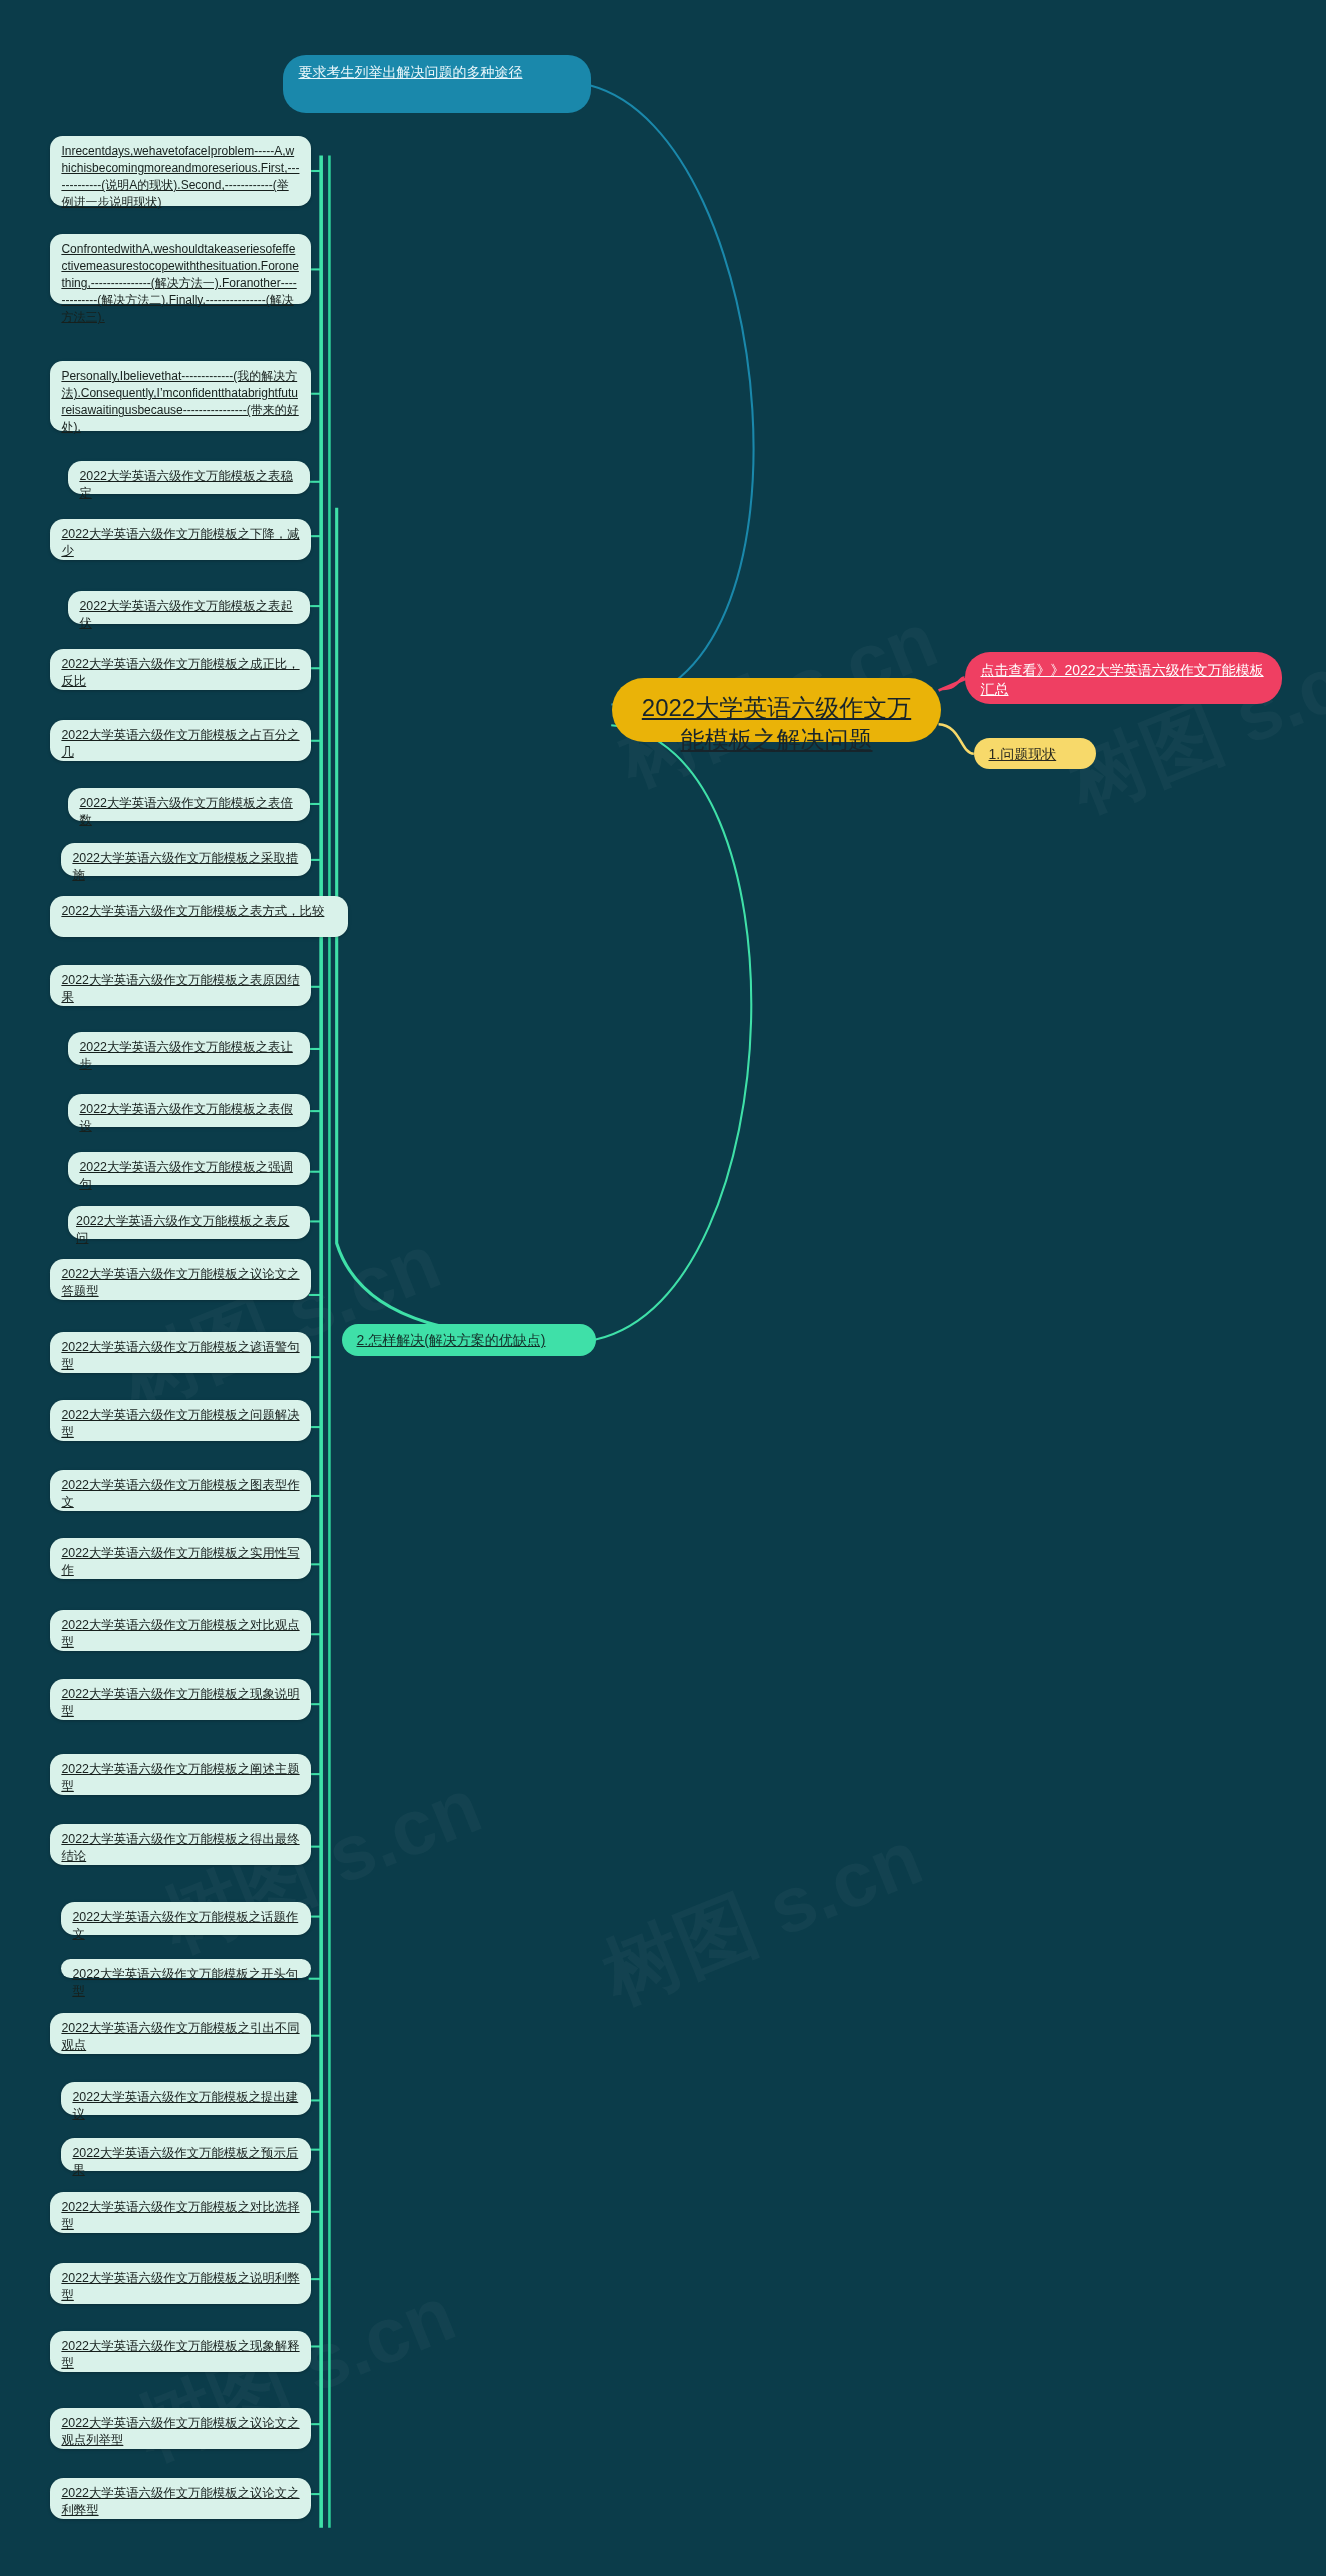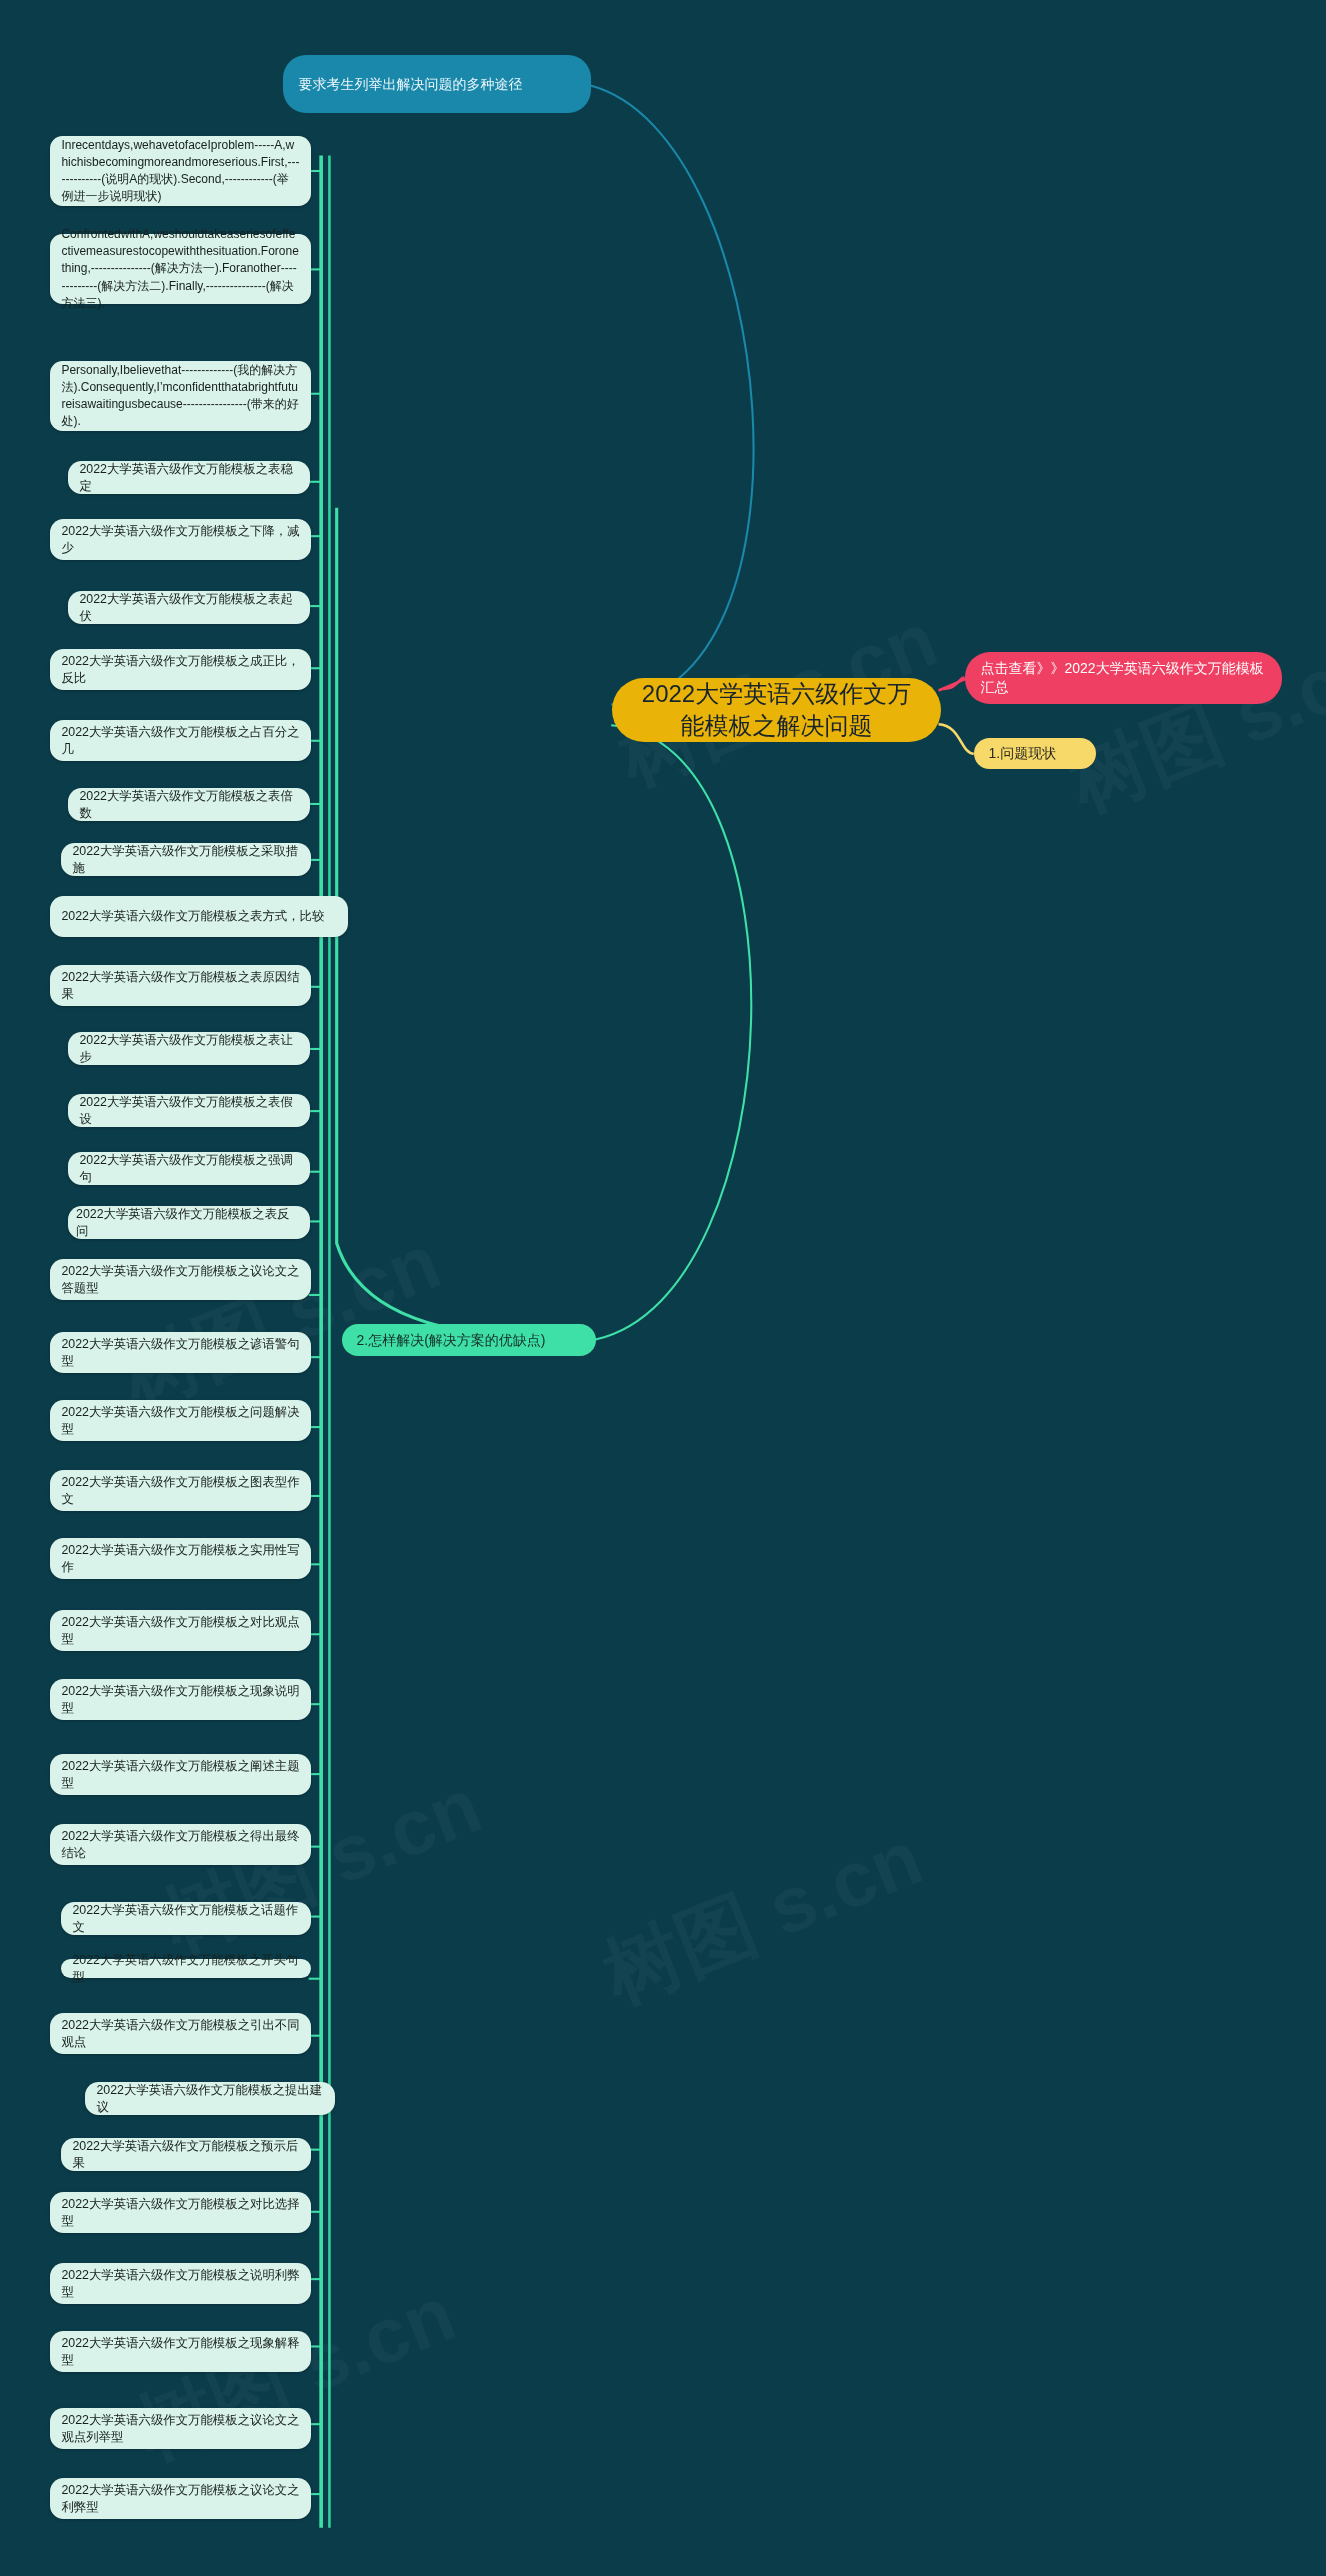--- a/index.html
+++ b/index.html
@@ -29,24 +29,25 @@
   }
   svg.links {
     position: absolute;
     left: 0; top: 0;
     width: 1326px; height: 2576px;
     pointer-events: none;
   }
   .node {
     position: absolute;
     display: flex;
-    align-items: center;
+    align-items: flex-start;
     border-radius: 517px;
     line-height: 1.35;
     word-break: break-all;
+    text-decoration: underline;
   }
   .node span { display: block; width: 100%; }
 
   
   .root {
     background: #eab308;
     color: #17242b;
     font-size: 24px;
     padding: 13.5px 21px;
     border-radius: 36px;
@@ -266,21 +267,21 @@
   </div>
   <div class="node leaf" style="left:61px; top:1902px; width:250px; height:33px;">
     <span>2022大学英语六级作文万能模板之话题作文</span>
   </div>
   <div class="node leaf" style="left:61px; top:1959px; width:250px; height:19px;">
     <span>2022大学英语六级作文万能模板之开头句型</span>
   </div>
   <div class="node leaf" style="left:50px; top:2013px; width:261px; height:41px;">
     <span>2022大学英语六级作文万能模板之引出不同观点</span>
   </div>
-  <div class="node leaf" style="left:61px; top:2082px; width:250px; height:33px;margin-left:24px;">
+  <div class="node leaf" style="left:61px; top:2082px; width:250px; height:33px;">
     <span>2022大学英语六级作文万能模板之提出建议</span>
   </div>
   <div class="node leaf" style="left:61px; top:2138px; width:250px; height:33px;">
     <span>2022大学英语六级作文万能模板之预示后果</span>
   </div>
   <div class="node leaf" style="left:50px; top:2192px; width:261px; height:41px;">
     <span>2022大学英语六级作文万能模板之对比选择型</span>
   </div>
   <div class="node leaf" style="left:50px; top:2263px; width:261px; height:41px;">
     <span>2022大学英语六级作文万能模板之说明利弊型</span>

